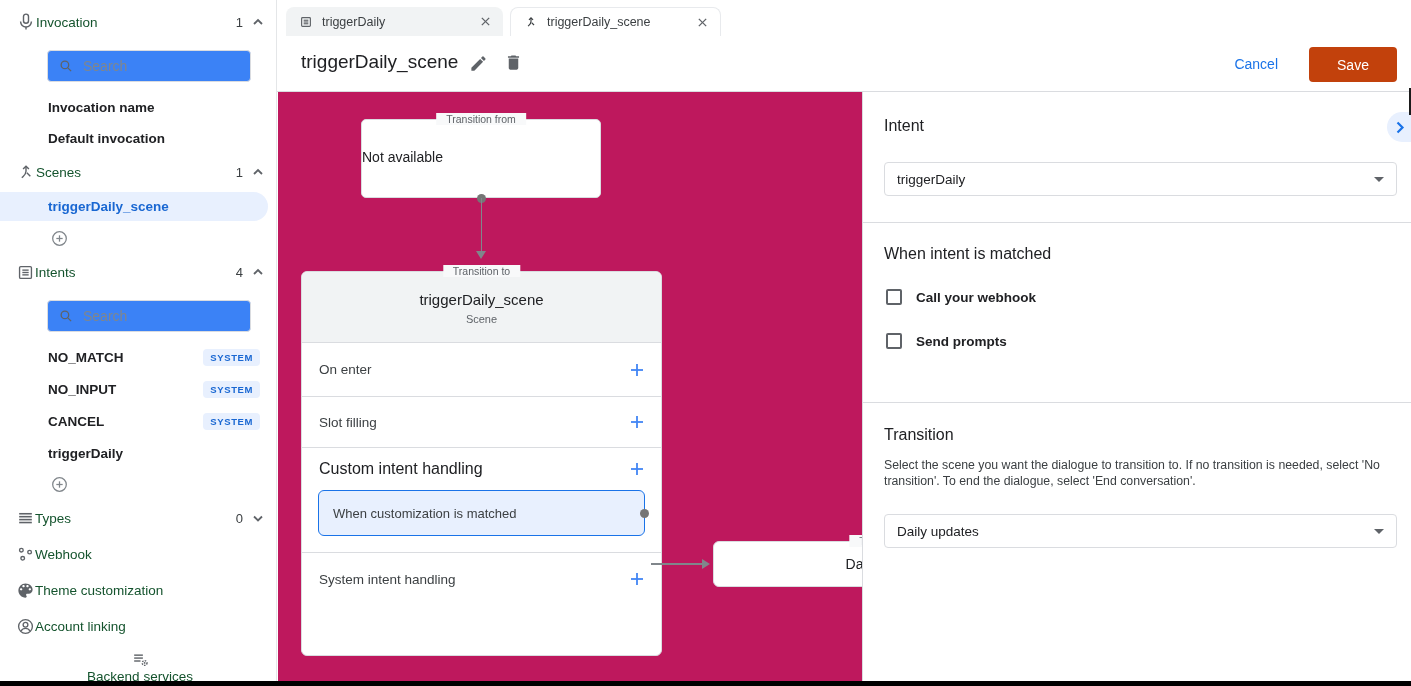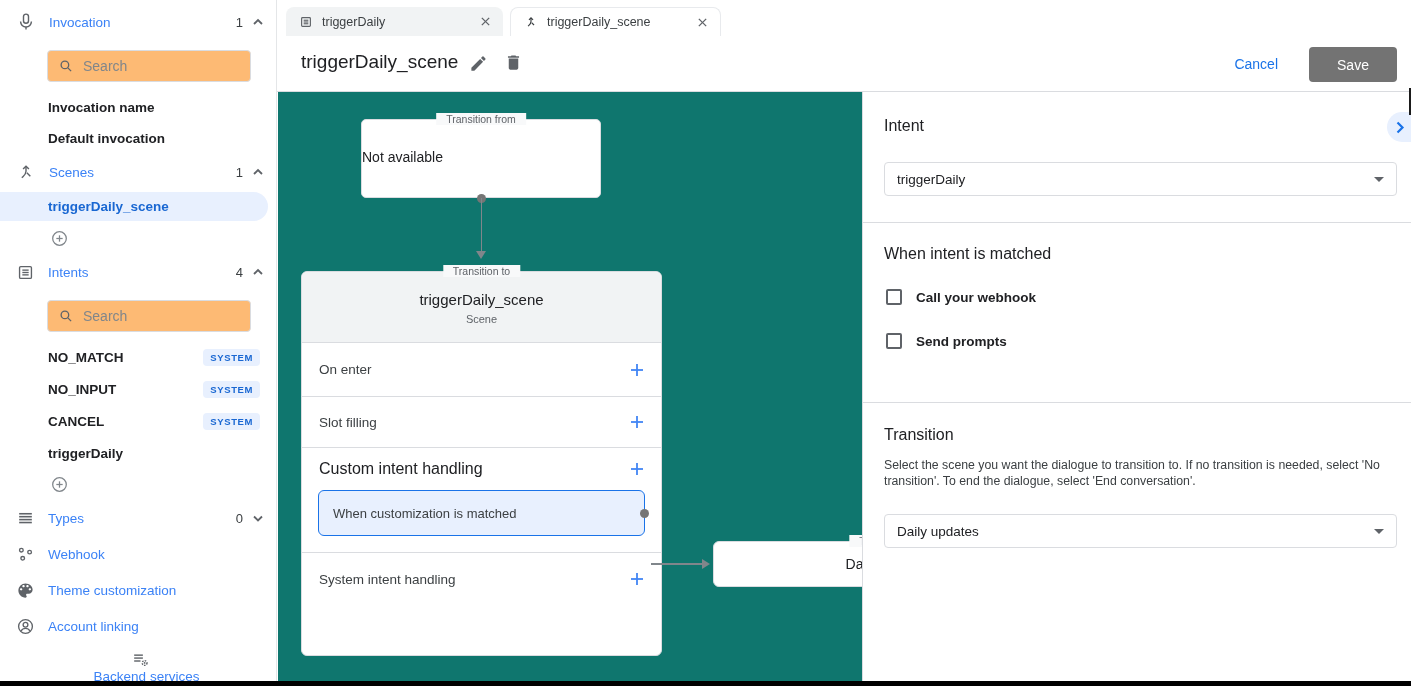--- a/index.html
+++ b/index.html
@@ -9,48 +9,48 @@
 
   
   .bottom-bar { position:absolute; left:0; bottom:0; width:100%; height:5px; background:#000; }
   .edge-sliver { position:absolute; right:0; top:88px; width:2px; height:27px; background:#1b1b1b; }
   .hdiv { position:absolute; left:277px; right:0; top:91px; height:1px; background:#dadce0; }
   .vdiv { position:absolute; left:862px; top:92px; bottom:2px; width:1px; background:#dadce0; }
 
   
   .sidebar { position:absolute; left:0; top:0; width:277px; bottom:5px; background:#fff; border-right:1px solid #e4e6e8; }
   .side-row { position:absolute; left:16px; right:12px; height:24px; display:flex; align-items:center; cursor:pointer; }
-  .side-row .lbl { margin-left:13px; font-size:13.5px; color:#3b82f6; }
+  .side-row .lbl { font-size:13.5px; color:#14532d; }
   .side-row .count { margin-left:auto; font-size:13px; color:#3c4043; }
   .side-row .chev { margin-left:9px; }
-  .searchbox { position:absolute; left:47px; width:204px; height:32px; border:1px solid #dadce0; border-radius:4px; display:flex; align-items:center; padding:0 10px; background:#fdba74; }
+  .searchbox { position:absolute; left:47px; width:204px; height:32px; border:1px solid #dadce0; border-radius:4px; display:flex; align-items:center; padding:0 10px; background:#3b82f6; }
   .searchbox input { border:none; outline:none; margin-left:9px; width:140px; font-size:14px; color:#202124; font-family:"Liberation Sans",sans-serif; background:transparent; }
   .searchbox input::placeholder { color:#80868b; }
   .side-item { position:absolute; left:48px; font-size:13.5px; font-weight:bold; color:#202124; cursor:pointer; }
   .sel-pill { position:absolute; left:0; width:268px; height:29px; background:#e8f0fe; border-radius:0 16px 16px 0; display:flex; align-items:center; cursor:pointer; }
   .sel-pill span { margin-left:48px; font-size:13.5px; font-weight:bold; color:#1967d2; }
   .plus-circle { position:absolute; left:50px; cursor:pointer; }
   .intent-row { position:absolute; left:48px; right:16px; height:20px; display:flex; align-items:center; cursor:pointer; }
   .intent-row .nm { font-size:13.5px; font-weight:bold; color:#202124; }
   .badge { margin-left:auto; font-size:9.5px; font-weight:bold; letter-spacing:.6px; color:#1967d2; background:#e8f0fe; border-radius:4px; padding:3px 7px; }
 
   
   .tabbar { position:absolute; left:277px; top:0; right:0; height:36px; background:#fff; }
   .tab { position:absolute; top:7px; height:29px; border-radius:8px 8px 0 0; display:flex; align-items:center; padding:0 10px 0 13px; cursor:pointer; }
   .tab .tlbl { margin-left:9px; font-size:12.5px; color:#3c4043; }
   .tab .tclose { margin-left:auto; padding:2px; cursor:pointer; }
   .tab-inactive { left:9px; width:217px; background:#f1f3f4; }
   .tab-active { left:233px; width:211px; background:#fff; border:1px solid #e8eaed; border-bottom:none; }
   .page-title { position:absolute; left:301px; top:51px; font-size:19px; color:#202124; }
   .icon-btn { position:absolute; cursor:pointer; }
   .cancel-link { position:absolute; right:133px; top:56px; font-size:14px; font-weight:500; color:#1a73e8; cursor:pointer; }
-  .save-btn { position:absolute; right:14px; top:47px; width:88px; height:35px; background:#737373; border:none; border-radius:4px; color:#fff; font-size:14px; font-weight:500; font-family:"Liberation Sans",sans-serif; cursor:pointer; }
+  .save-btn { position:absolute; right:14px; top:47px; width:88px; height:35px; background:#c2410c; border:none; border-radius:4px; color:#fff; font-size:14px; font-weight:500; font-family:"Liberation Sans",sans-serif; cursor:pointer; }
 
   
-  .canvas { position:absolute; left:278px; top:92px; width:584px; bottom:5px; background:#0f766e; overflow:hidden;padding-left:33px; }
+  .canvas { position:absolute; left:278px; top:92px; width:584px; bottom:5px; background:#be185d; overflow:hidden;padding-left:33px; }
   .legend { position:absolute; top:-7px; left:50%; transform:translateX(-50%); background:#f8f9fa; padding:0 10px; font-size:10.5px; color:#5f6368; white-space:nowrap; }
   .from-box { position:absolute; left:83px; top:27px; width:240px; height:79px; background:#fff; border:1px solid #dadce0; border-radius:5px; }
   .from-box .fb-text { margin-top:29px; font-size:14px; color:#202124; }
   .dot { position:absolute; width:9px; height:9px; border-radius:50%; background:#757575; }
   .vline { position:absolute; width:1.5px; background:#80868b; }
   .arrow-down { position:absolute; width:0; height:0; border-left:5.5px solid transparent; border-right:5.5px solid transparent; border-top:8px solid #80868b; }
   .hline { position:absolute; height:1.5px; background:#80868b; }
   .arrow-right { position:absolute; width:0; height:0; border-top:5.5px solid transparent; border-bottom:5.5px solid transparent; border-left:8px solid #80868b; }
 
   .scene-card { position:absolute; left:23px; top:179px; width:361px; height:385px; background:#fff; border:1px solid #dadce0; border-radius:6px; }

